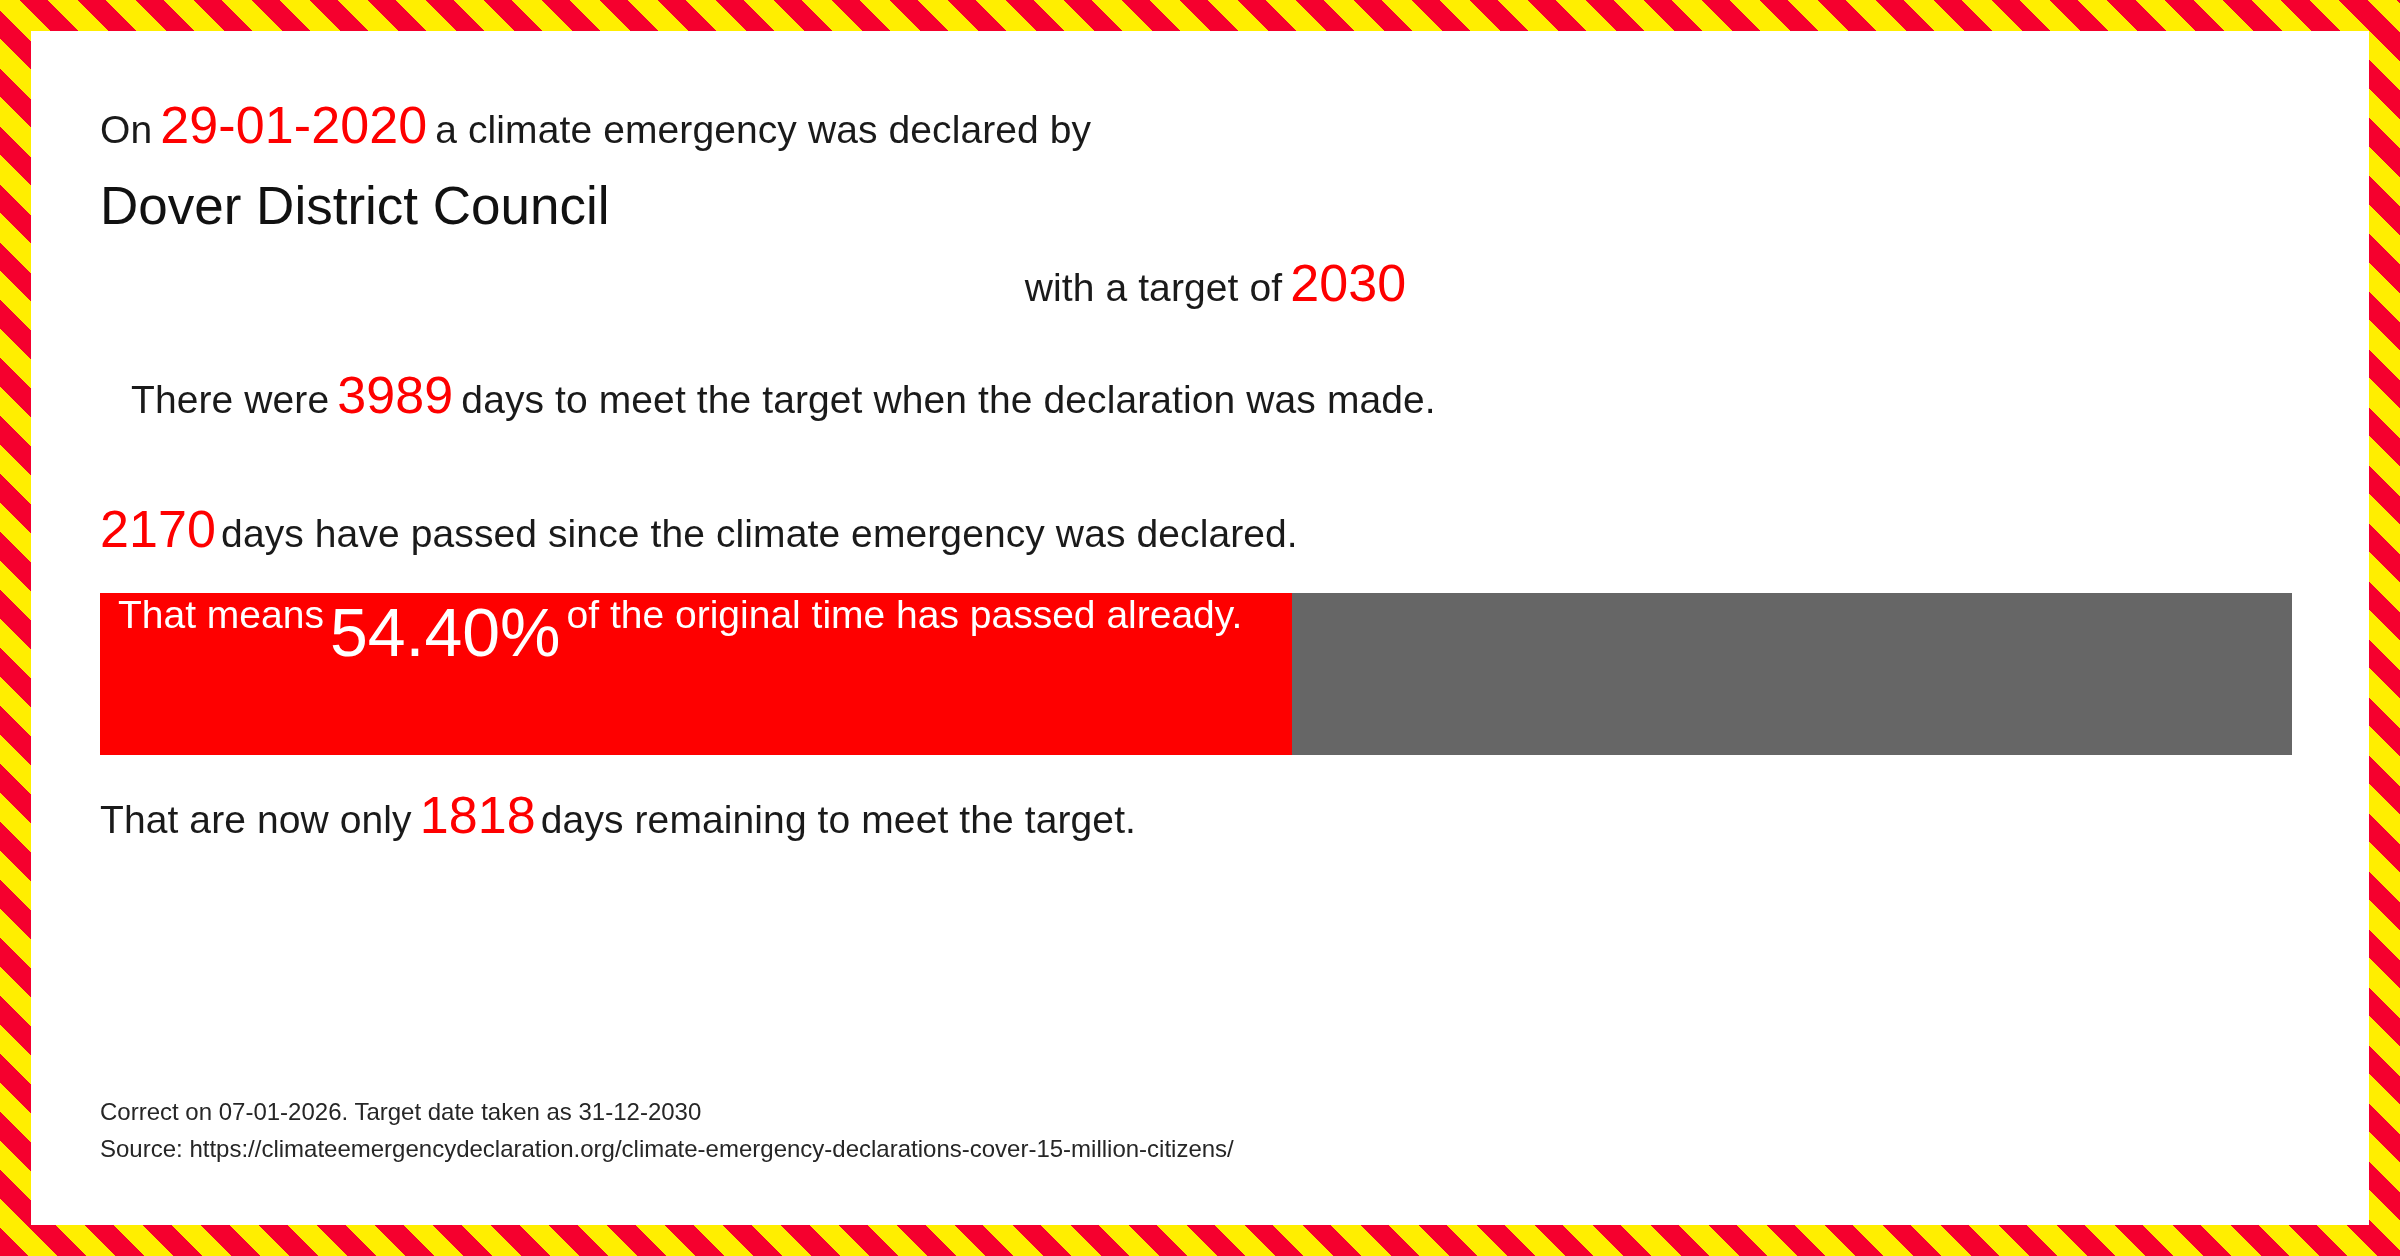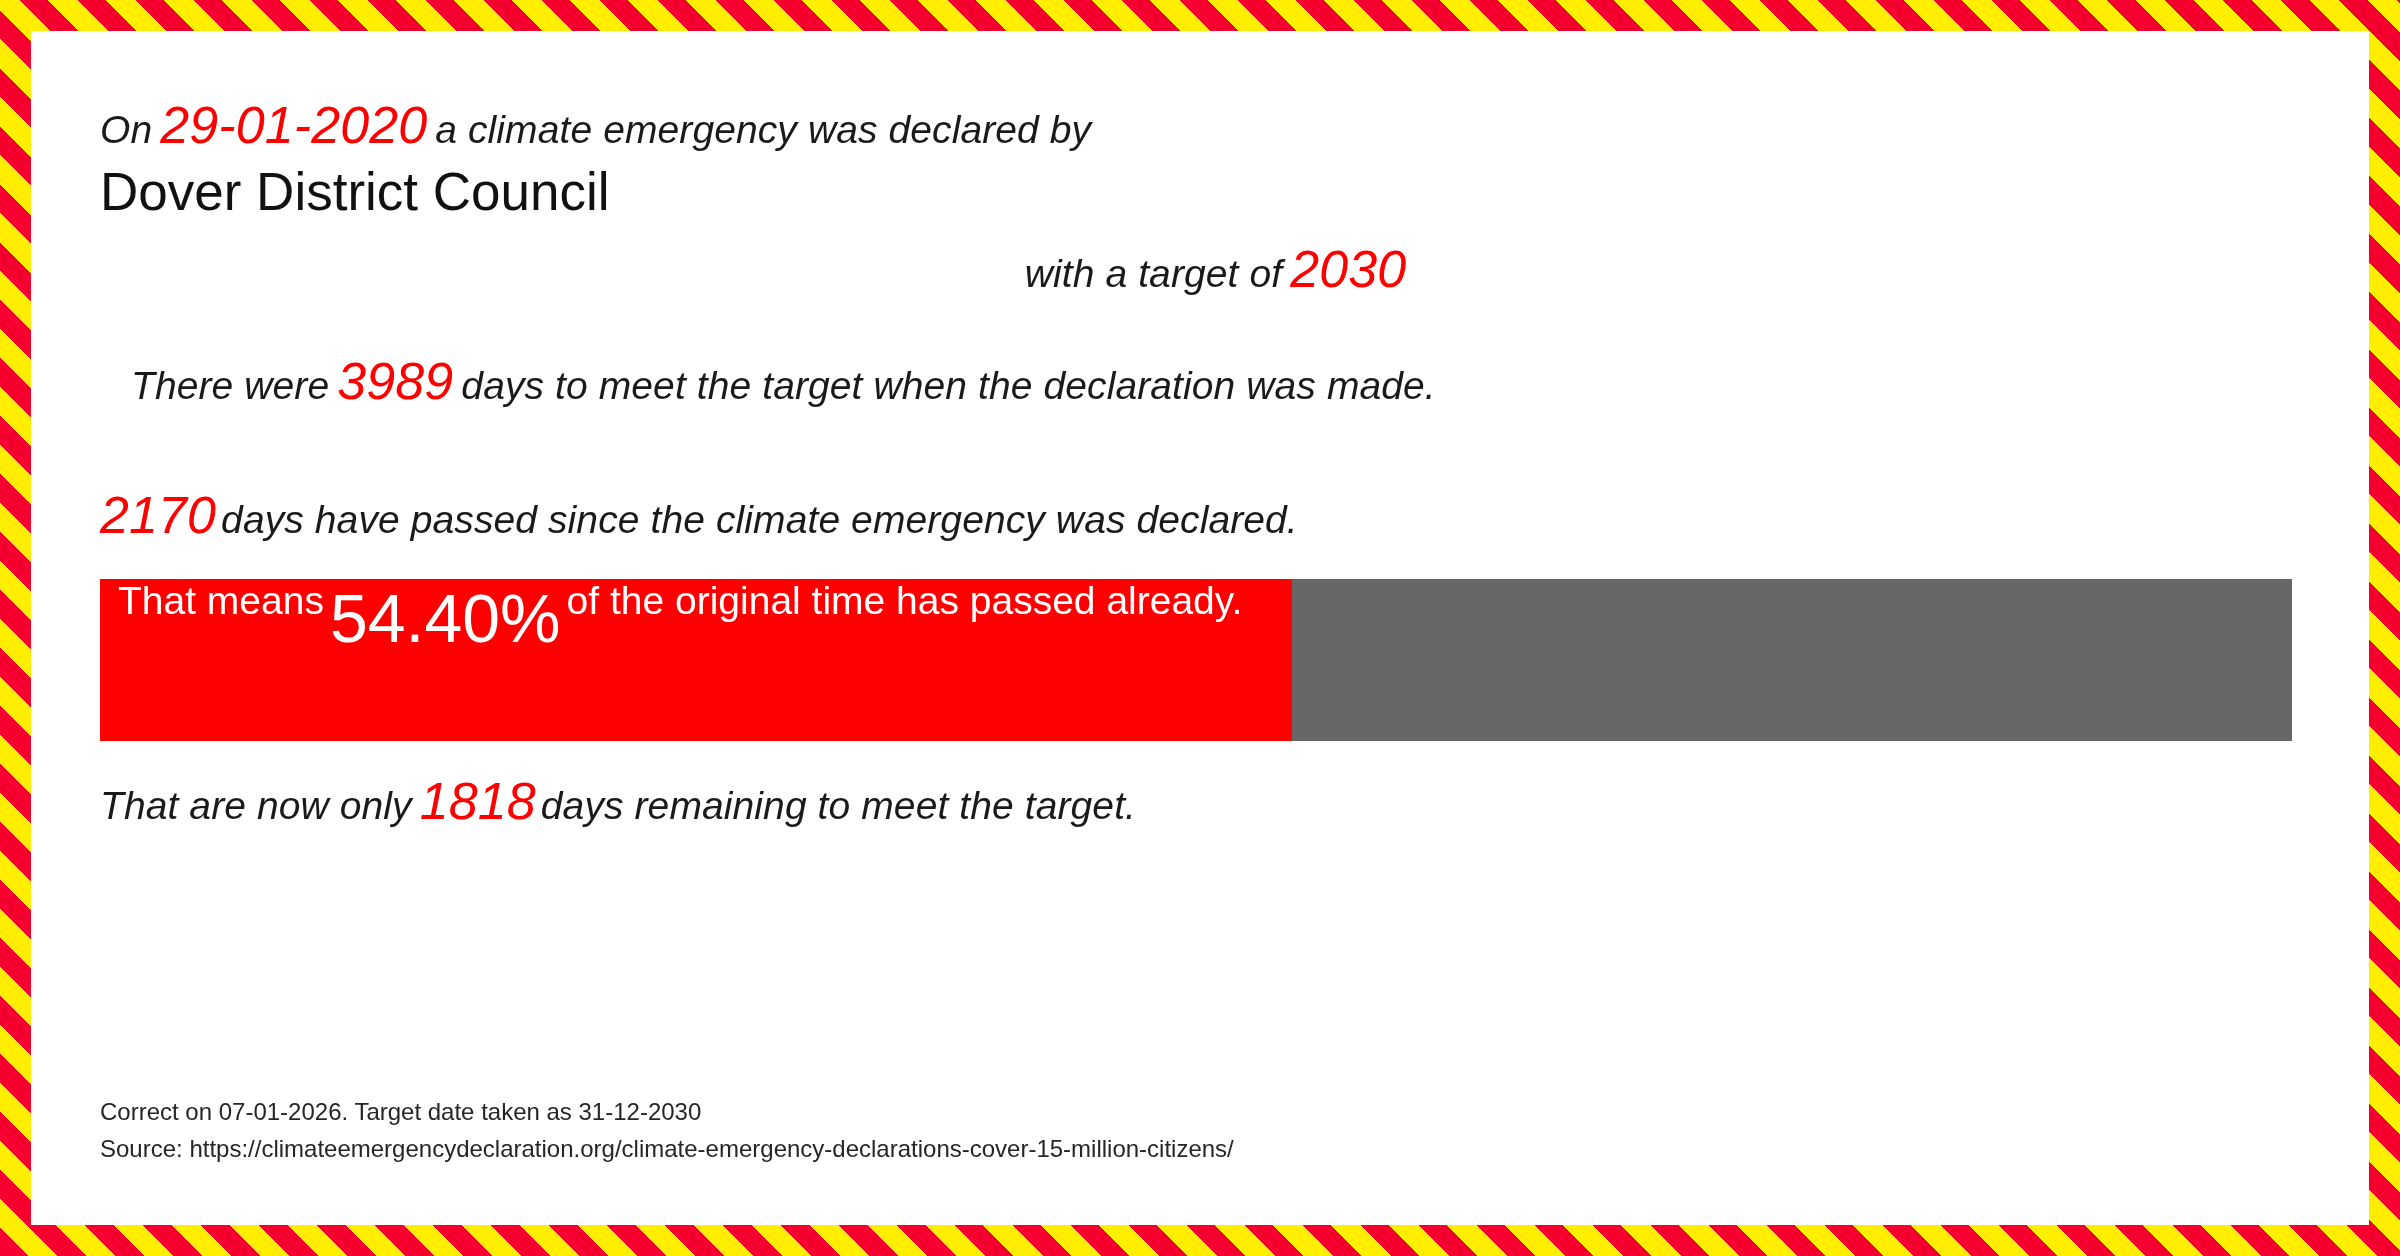--- a/index.html
+++ b/index.html
@@ -50,39 +50,38 @@
   
   .line {
     color: #1a1a1a;
     line-height: 1.0;
     white-space: nowrap;
   }
 
   .t-normal {
     font-size: 39px;
     letter-spacing: 0.1px;
-    font-style: italic;
   }
 
   .hl {
     color: #fe0000;
   }
 
   
   .line-declared {
     margin-top: 38px;
     height: 60px;
   }
   .line-declared .hl {
     font-size: 52px;
   }
 
   
   .line-council {
-    margin-top: 6px;
+    margin-top: 20px;
     font-size: 53px;
     height: 66px;
     color: #111111;
   }
 
   
   .line-target {
     margin-top: 12px;
     height: 58px;
     text-align: center;

